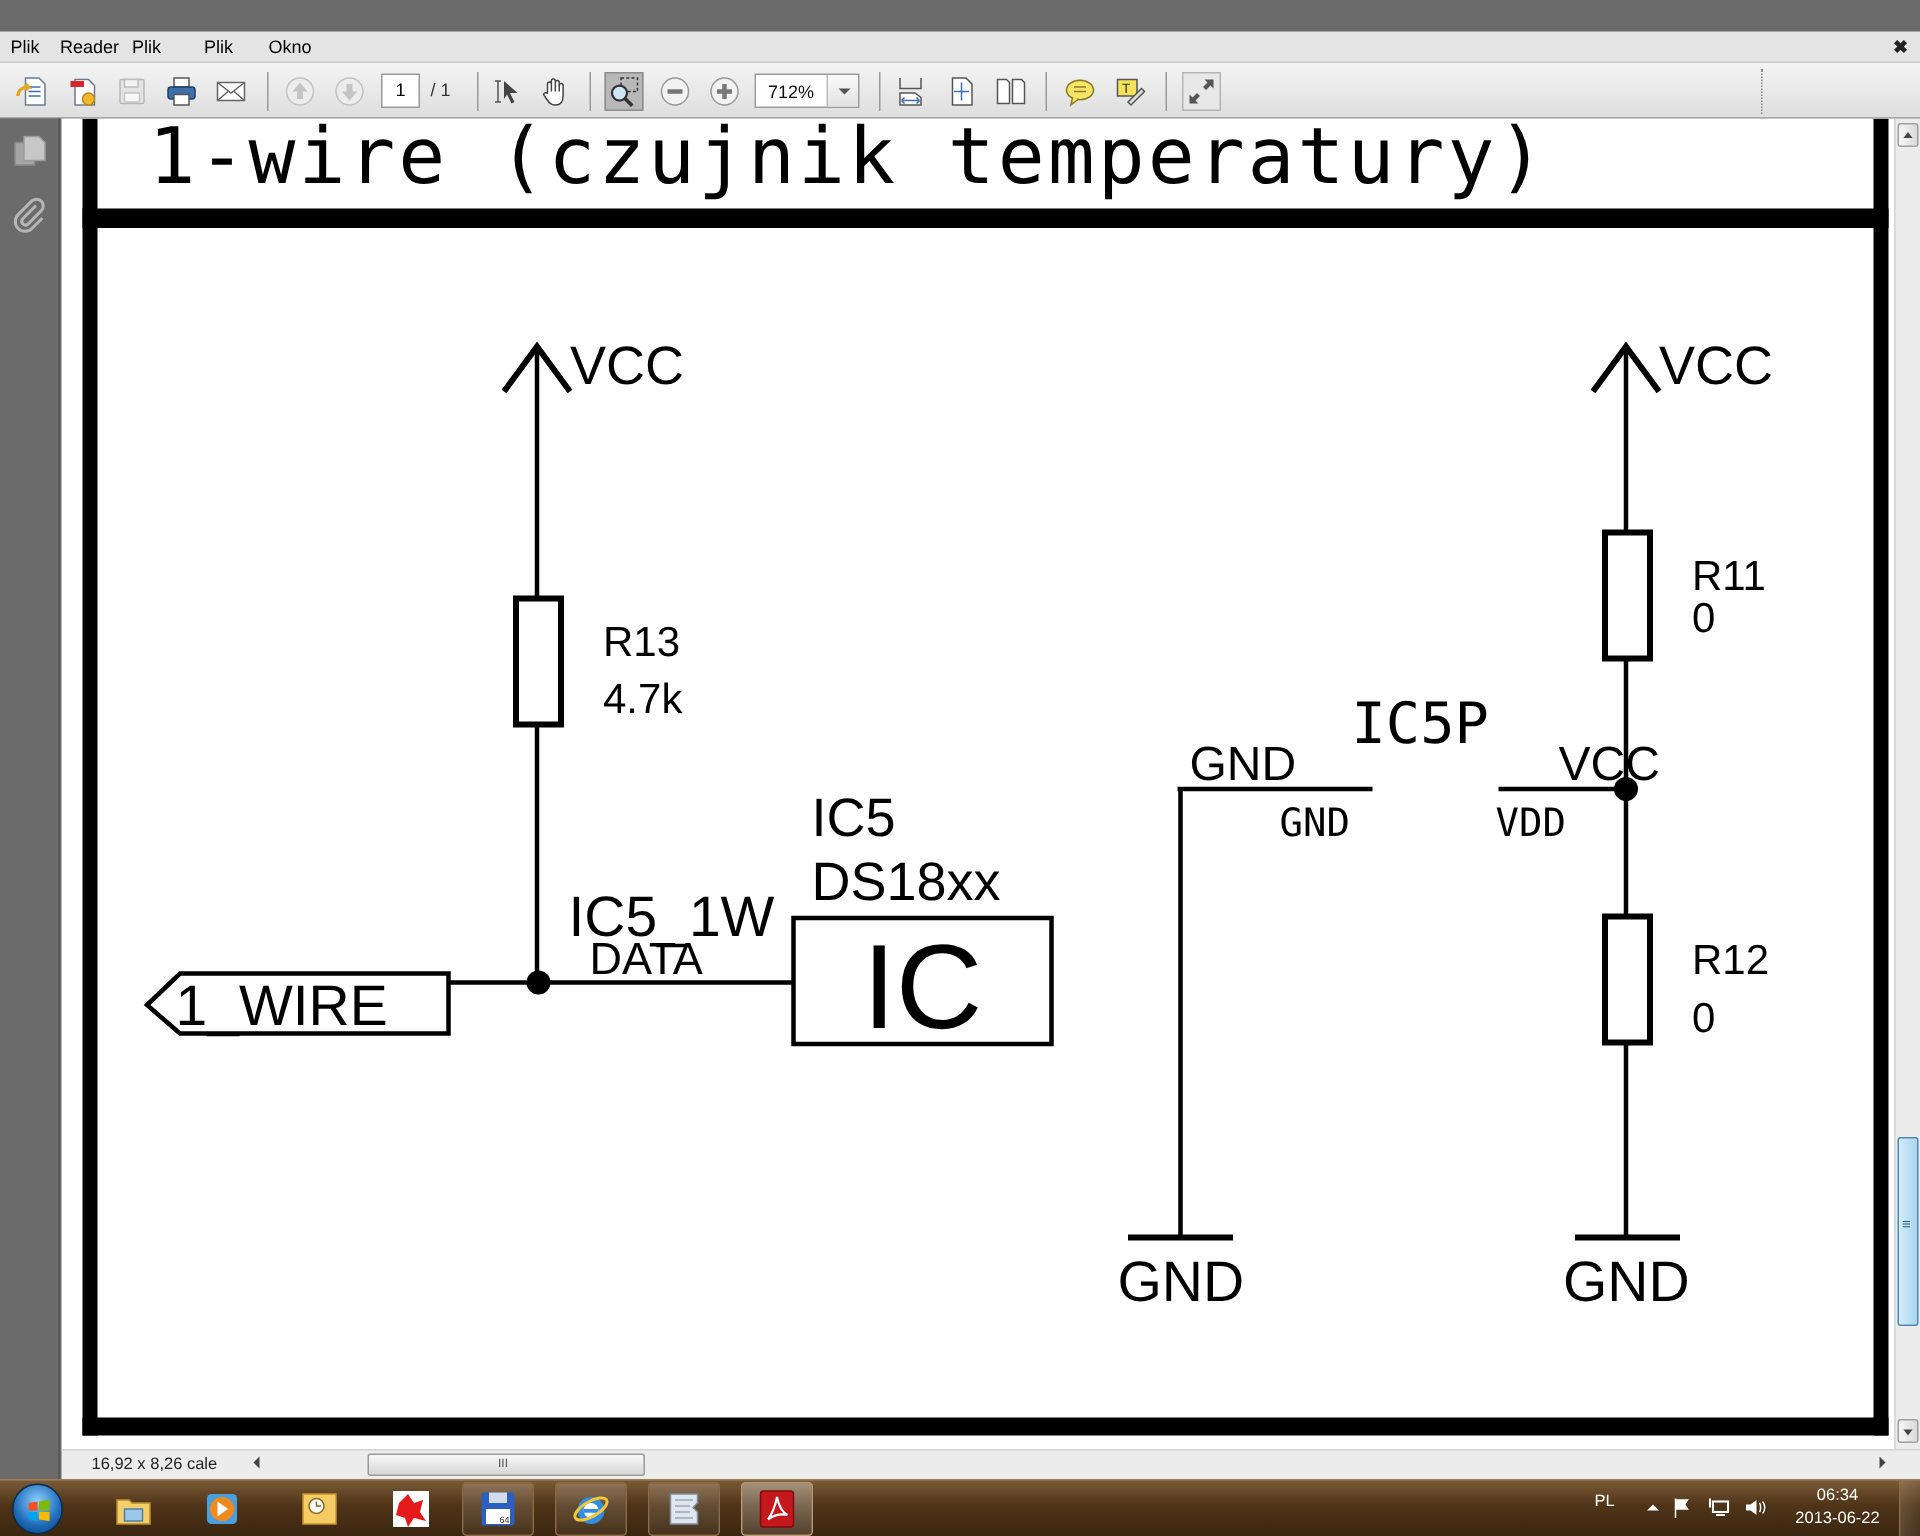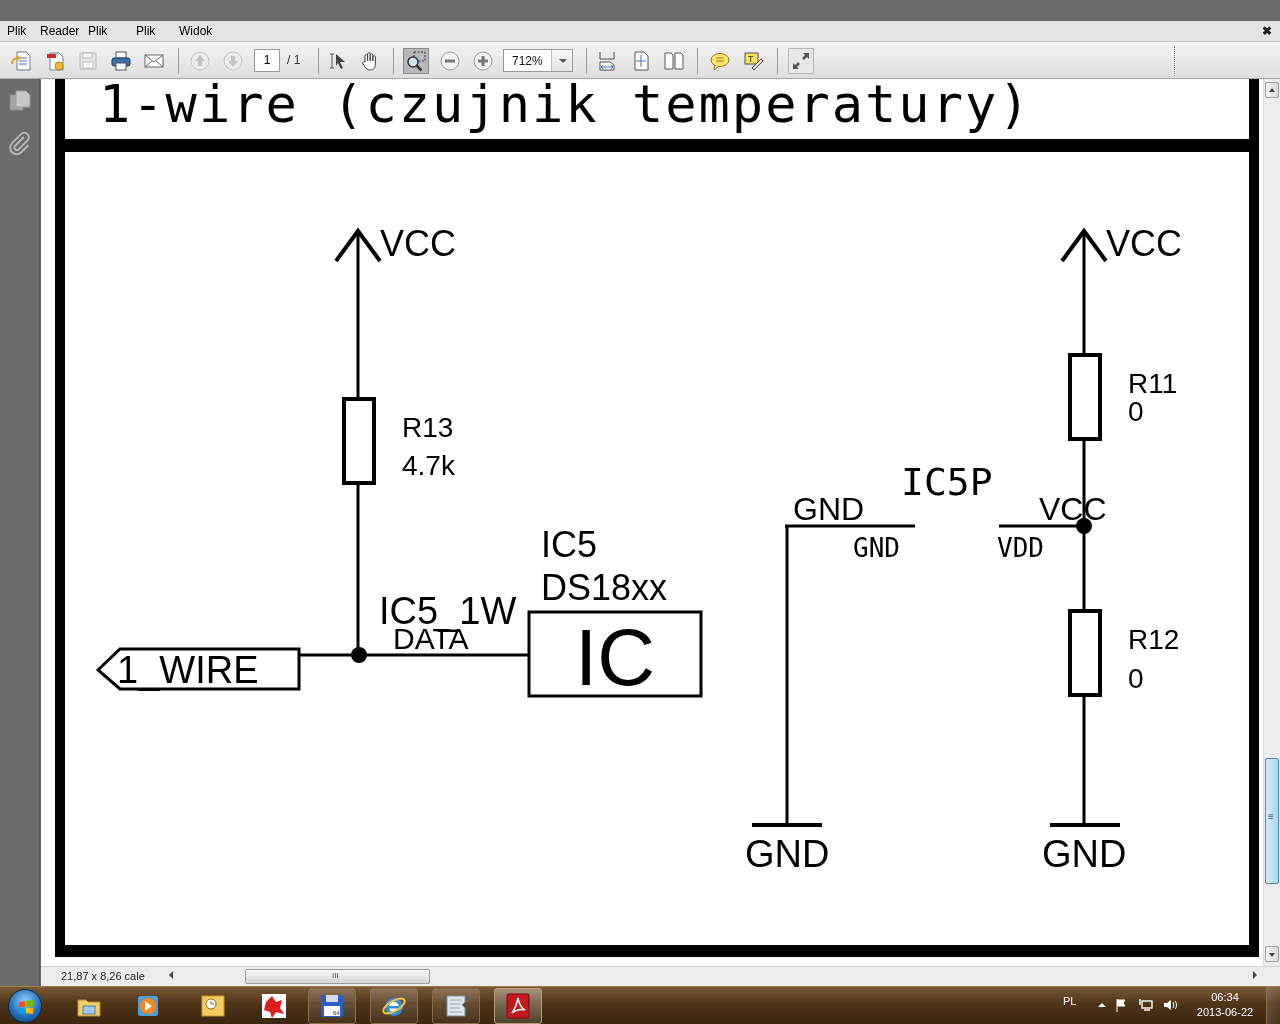--- a/index.html
+++ b/index.html
@@ -89,21 +89,21 @@
 <body>
 
 <div class="window">
 
 
   <div class="menubar">
     <span class="mi" style="left:7px">Plik</span>
     <span class="mi" style="left:40px">Reader</span>
     <span class="mi" style="left:88px">Plik</span>
     <span class="mi" style="left:136px">Plik</span>
-    <span class="mi" style="left:179px">Widok</span>
+    <span class="mi" style="left:179px">Okno</span>
     <span class="close-x">✖</span>
   </div>
 
   <div class="toolbar">
     <div class="tb" style="left:8px">
       <svg viewBox="0 0 22 22">
         <path d="M7 2h9l4 4v14H7z" fill="#fff" stroke="#6b7b8c"></path>
           <path d="M9 8h8M9 11h8M9 14h8" stroke="#3d6fb5"></path>
         <path d="M2 14c0-4 3-6 7-6l-2-2M9 8l-2 2" fill="none" stroke="#e5a526" stroke-width="2.2"></path>
       </svg>
@@ -320,21 +320,21 @@
     </svg>
   </div>
 
   <div class="vscroll">
     <div class="arrow up"></div>
     <div class="thumb"></div>
     <div class="arrow down"></div>
   </div>
 
   <div class="statusbar">
-    <span class="dims">21,87 x 8,26 cale</span>
+    <span class="dims">16,92 x 8,26 cale</span>
     <span class="hscroll-left"></span>
     <div class="hscroll-thumb"></div>
     <span class="hscroll-right"></span>
   </div>
 </div>
 
 <div class="taskbar">
   <div class="start">
     <svg class="flag" viewBox="0 0 16 16">
       <path d="M1 3l6-1v6H1z" fill="#f25022"></path>

